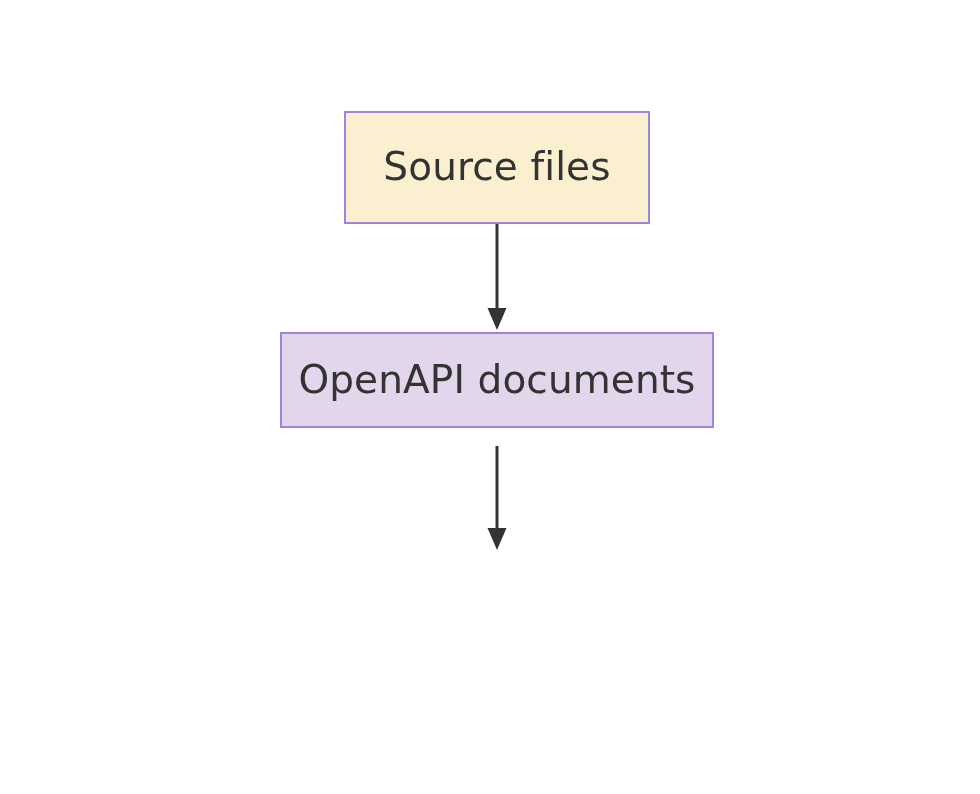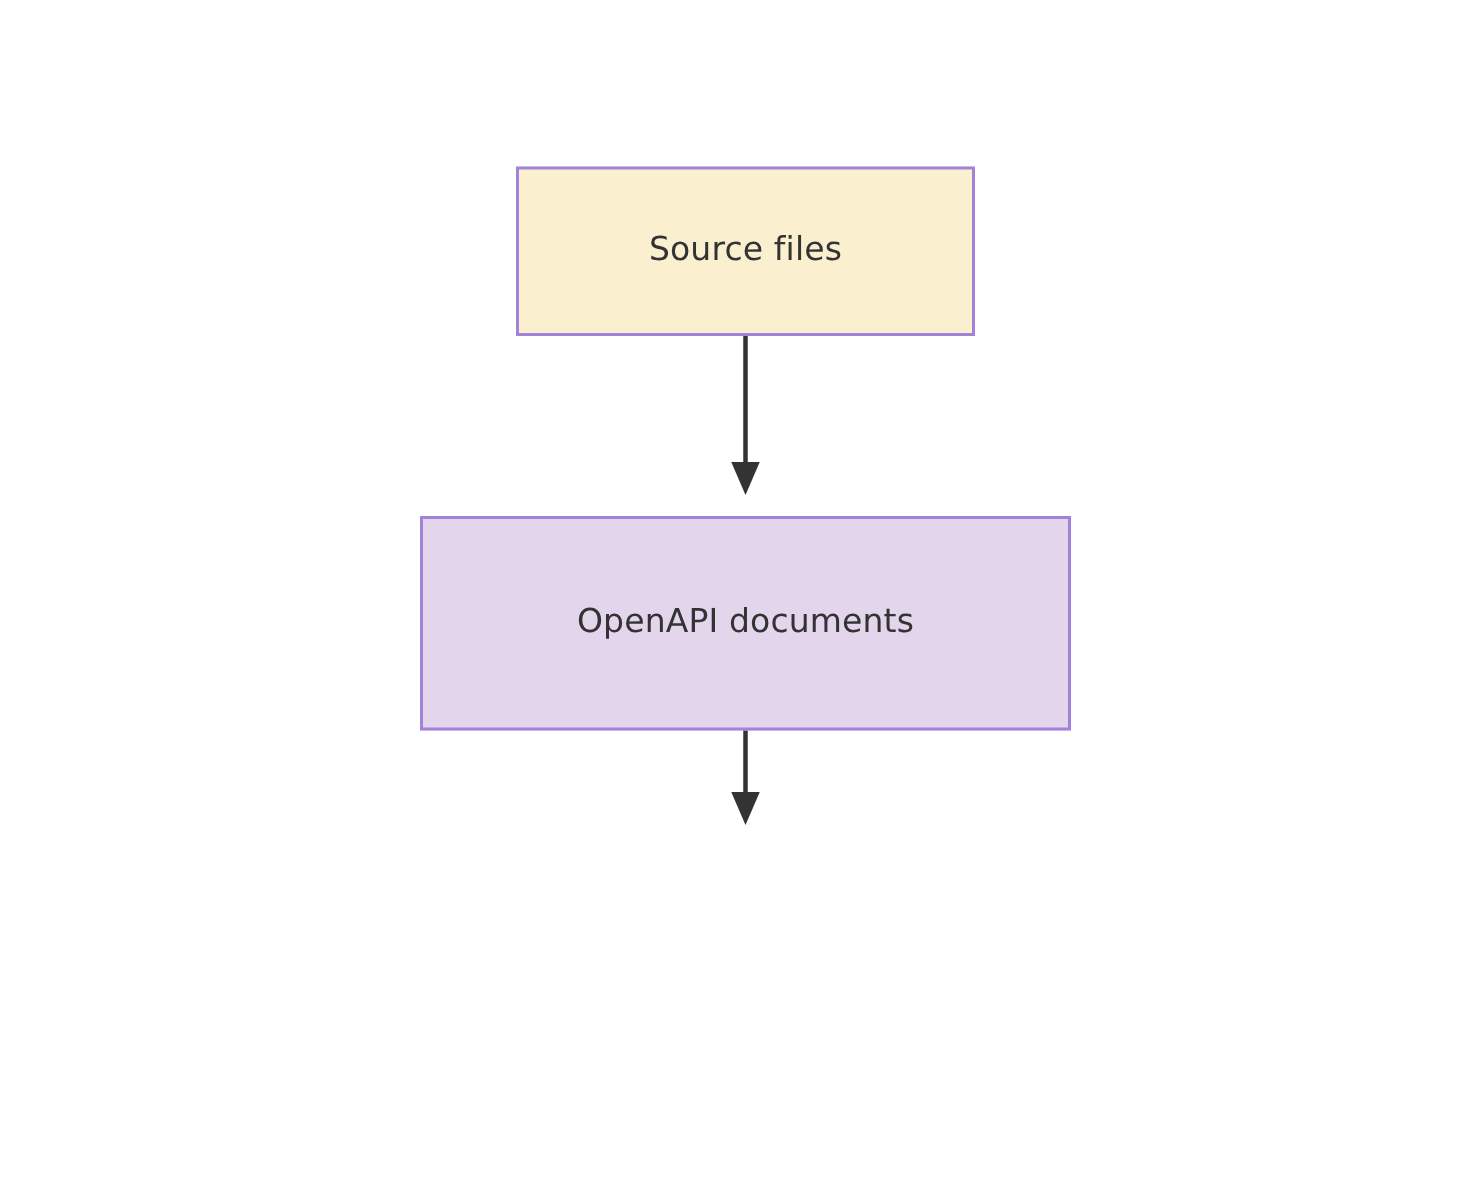--- a/index.html
+++ b/index.html
@@ -22,39 +22,39 @@
     position: absolute;
     box-sizing: border-box;
     border: 2px solid #a183dc;
     border-radius: 0px;
     display: flex;
     align-items: center;
     justify-content: center;
   }
   .node-label {
     font-family: "DejaVu Sans", sans-serif;
-    font-size: 22px;
+    font-size: 39px;
     line-height: 1.2;
     color: #333333;
     text-align: center;
     white-space: nowrap;
     letter-spacing: 0.1px;
   }
   #node-source-files {
     left: 344px;
     top: 111px;
     width: 306px;
     height: 113px;
     background: #faf0d0;
   }
   #node-openapi-documents {
     left: 280px;
-    top: 344px;
+    top: 332px;
     width: 434px;
-    height: 143px;
+    height: 96px;
     background: #e2d5ec;
   }
   #node-published-documentation {
     left: 239px;
     top: 551px;
     width: 516px;
     height: 116px;
     background: #dce5f7;
   }
   .edge-svg {

